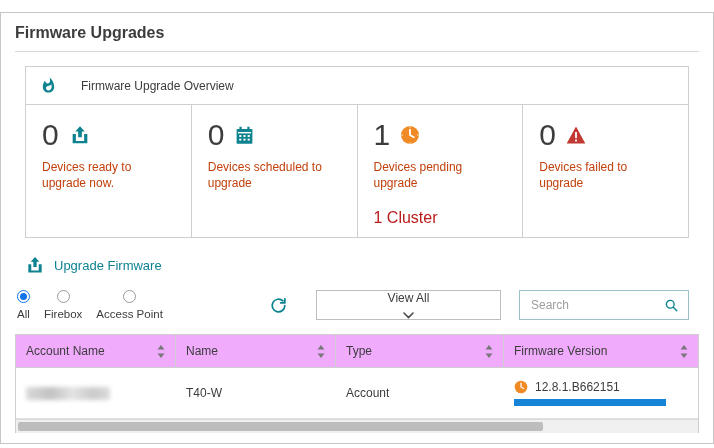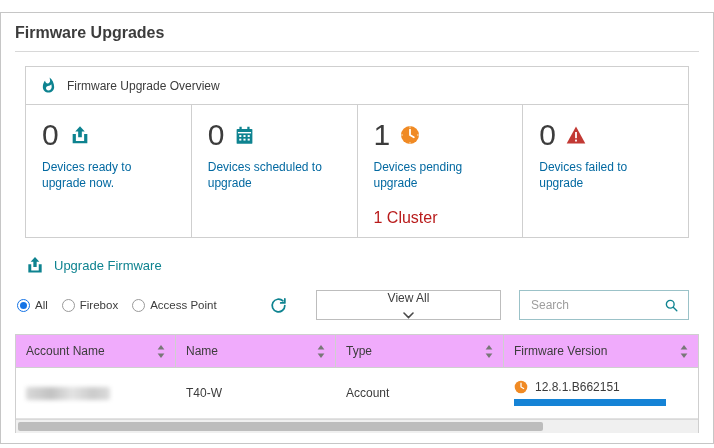--- a/index.html
+++ b/index.html
@@ -5,36 +5,36 @@
   html,body{margin:0;padding:0;background:#fff;font-family:"Liberation Sans",sans-serif;}
   .screen{width:714px;height:432px;box-sizing:border-box;border:1px solid #c6c6c6;background:#fff;overflow:hidden;position:relative;margin-top:12px;}
 
   
   .page-header{padding:11px 14px 9px;}
   .page-title{font-size:16px;font-weight:bold;color:#3c3c3c;}
   .page-divider{border-bottom:1px solid #d8d8d8;margin:0 14px;}
 
   
   .overview-card{margin:14px 24px 0;border:1px solid #cfcfcf;}
-  .overview-header{display:flex;align-items:center;gap:10px;padding:10px 14px;border-bottom:1px solid #cfcfcf;font-size:12px;color:#3c3c3c;}
+  .overview-header{display:flex;align-items:center;gap:24px;padding:10px 14px;border-bottom:1px solid #cfcfcf;font-size:12px;color:#3c3c3c;}
   .stats{display:flex;}
   .stat{flex:1;padding:15px 16px 10px;border-right:1px solid #cfcfcf;min-height:122px;box-sizing:border-box;}
   .stat:last-child{border-right:none;}
   .stat-top{display:flex;align-items:center;gap:10px;}
   .stat-value{font-size:30px;color:#3c3c3c;line-height:1;}
-  .stat-label{font-size:12px;color:#0369a1;margin-top:9px;line-height:1.35;max-width:118px;}
+  .stat-label{font-size:12px;color:#c2410c;margin-top:9px;line-height:1.35;max-width:118px;}
   .stat-sub{font-size:16px;color:#b91c1c;margin-top:18px;}
 
   
   .upgrade-link{display:flex;align-items:center;gap:9px;margin:17px 0 0 24px;color:#0e8390;font-size:13px;cursor:pointer;}
 
   
   .controls{display:flex;align-items:center;margin-top:15px;padding:0 24px 0 16px;}
   .radio-group{display:flex;align-items:center;gap:14px;font-size:11.5px;color:#3c3c3c;}
-  .radio-item{display:flex;align-items:center;gap:5px;cursor:pointer;}
+  .radio-item{display:flex;align-items:center;gap:5px;cursor:pointer;flex-direction:column;}
   .radio-dot{width:13px;height:13px;border-radius:50%;border:1px solid #9a9a9a;box-sizing:border-box;background:#fff;position:relative;}
   .radio-dot.selected{border:1px solid #1473e6;}
   .radio-dot.selected::after{content:"";position:absolute;left:2px;top:2px;width:7px;height:7px;border-radius:50%;background:#1473e6;}
   .controls-spacer{flex:1;}
   .refresh-btn{cursor:pointer;display:flex;align-items:center;}
   .dropdown{width:185px;height:30px;box-sizing:border-box;border:1px solid #bdbdbd;background:#fff;display:flex;align-items:center;justify-content:space-between;padding:0 10px;margin-left:28px;font-size:12px;color:#3c3c3c;cursor:pointer;flex-direction:column;}
   .search-box{width:170px;height:30px;box-sizing:border-box;border:1px solid #9bc2c8;background:#fff;display:flex;align-items:center;justify-content:space-between;padding:0 9px;margin-left:18px;}
   .search-input{border:none;outline:none;font-size:12px;color:#3c3c3c;width:120px;font-family:"Liberation Sans",sans-serif;}
   .search-input::placeholder{color:#9e9e9e;}
 

